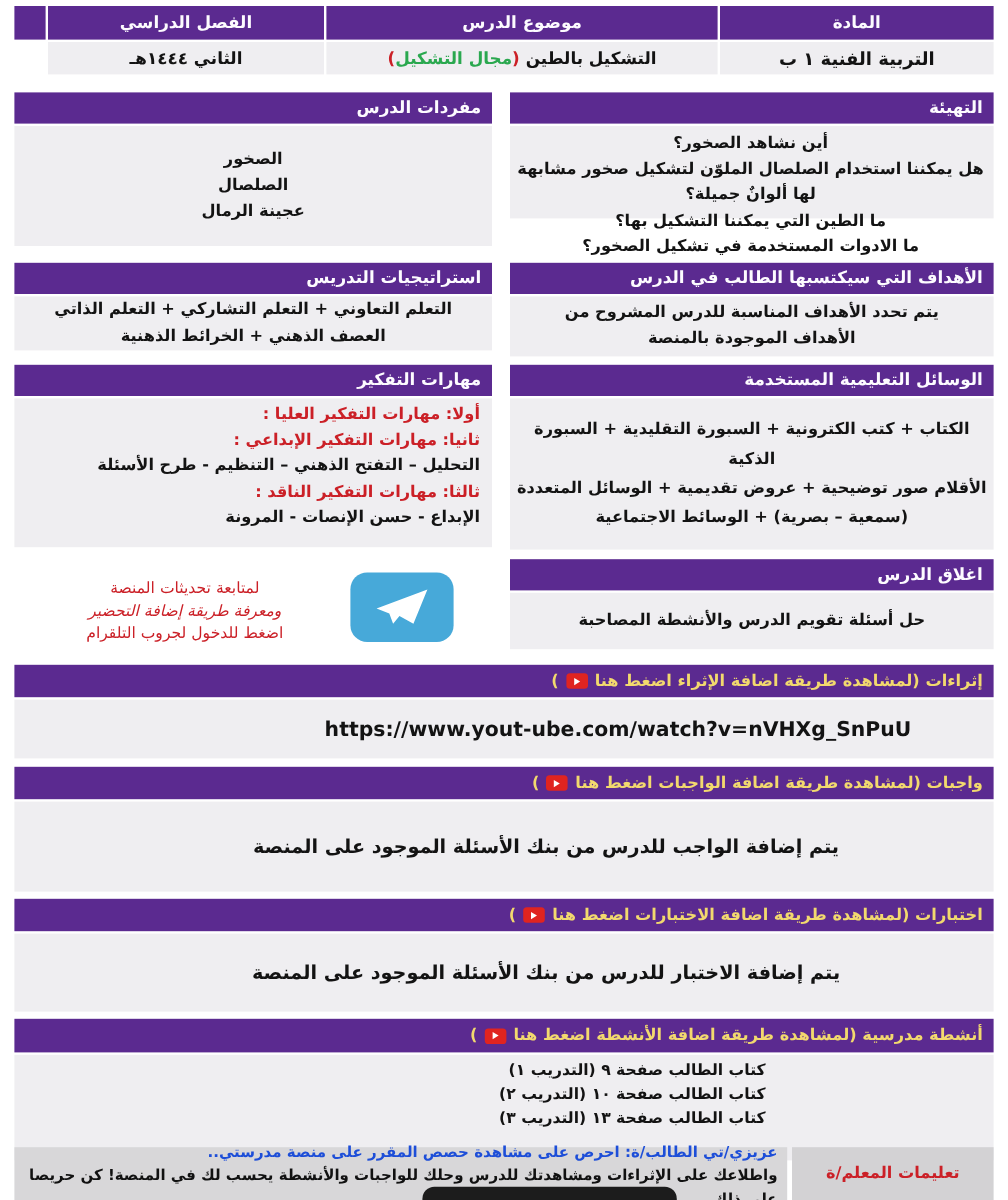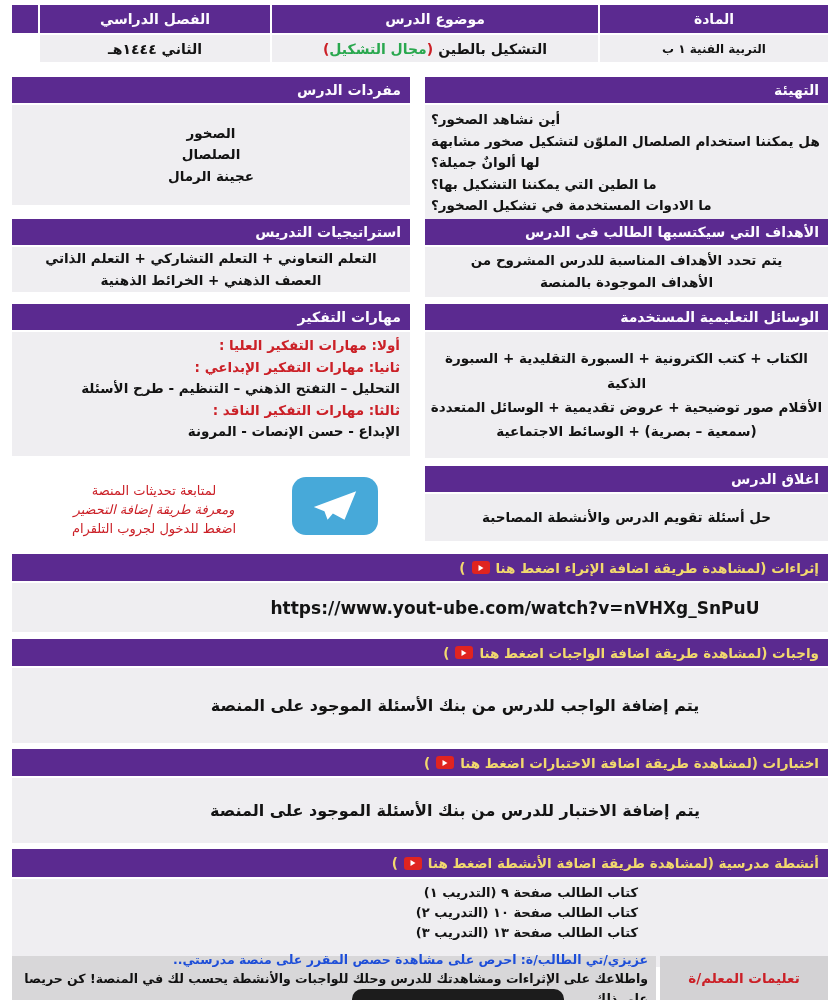--- a/index.html
+++ b/index.html
@@ -43,28 +43,28 @@
     <span>الثاني ١٤٤٤هـ</span>
   </div>
   <div class="abs cell ctr" style="left:272px;top:35px;width:326px;height:27px;font-size:14px;gap:5px;direction:rtl;">
     <span>التشكيل بالطين</span>
     <span style="display:inline-flex;direction:rtl;">
       <span class="paren red">(</span>
       <span class="green">مجال التشكيل</span>
       <span class="paren red">)</span>
     </span>
   </div>
-  <div class="abs cell ctr" style="left:600px;top:35px;width:228px;height:27px;font-size:12px;">
+  <div class="abs cell ctr" style="left:600px;top:35px;width:228px;height:27px;font-size:15px;">
     <span>التربية الفنية ١ ب</span>
   </div>
 
   <div class="abs hdr" style="left:425px;top:77px;width:403px;height:26px;">
     <span>التهيئة</span>
   </div>
-  <div class="abs cell" style="left:425px;top:105px;width:403px;height:114px;padding:4px 8px 16px 6px;text-align:left;">
+  <div class="abs cell" style="left:425px;top:105px;width:403px;height:77px;padding:4px 8px 16px 6px;text-align:center;">
     <div class="ln">أين نشاهد الصخور؟</div>
     <div class="ln">هل يمكننا استخدام الصلصال الملوّن لتشكيل صخور مشابهة لها ألوانٌ جميلة؟</div>
     <div class="ln">ما الطين التي يمكننا التشكيل بها؟</div>
     <div class="ln">ما الادوات المستخدمة في تشكيل الصخور؟</div>
   </div>
 
   <div class="abs hdr" style="left:12px;top:77px;width:398px;height:26px;">
     <span>مفردات الدرس</span>
   </div>
   <div class="abs cell col ctr" style="left:12px;top:105px;width:398px;height:100px;">

